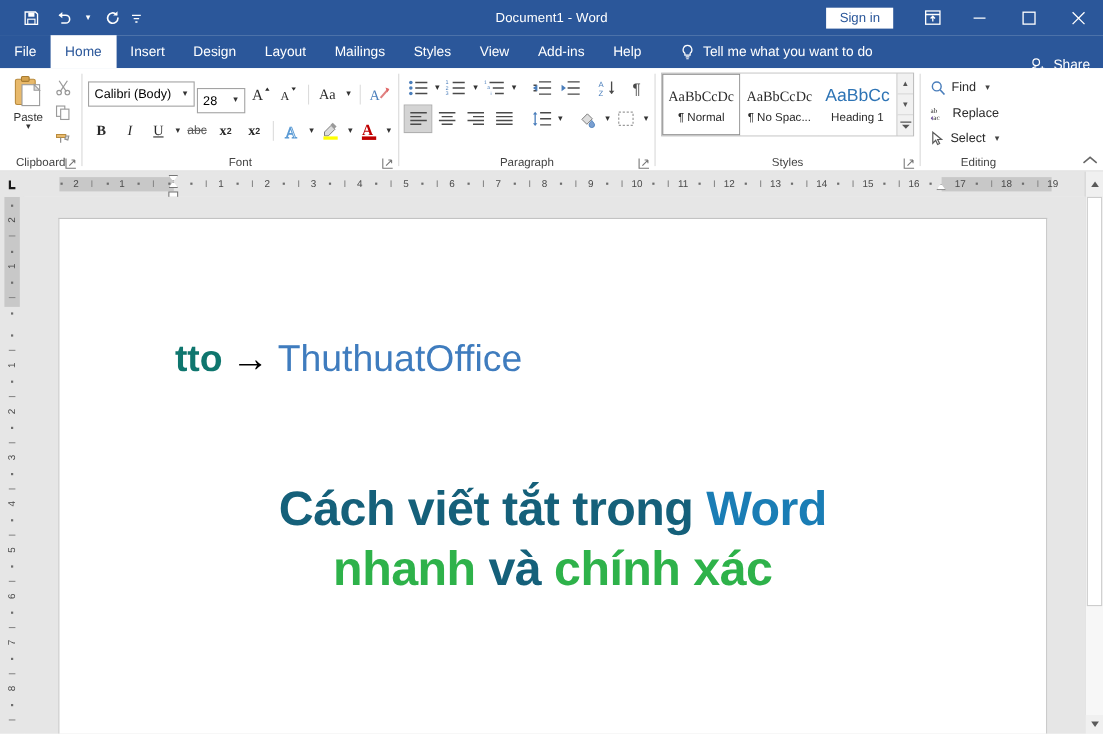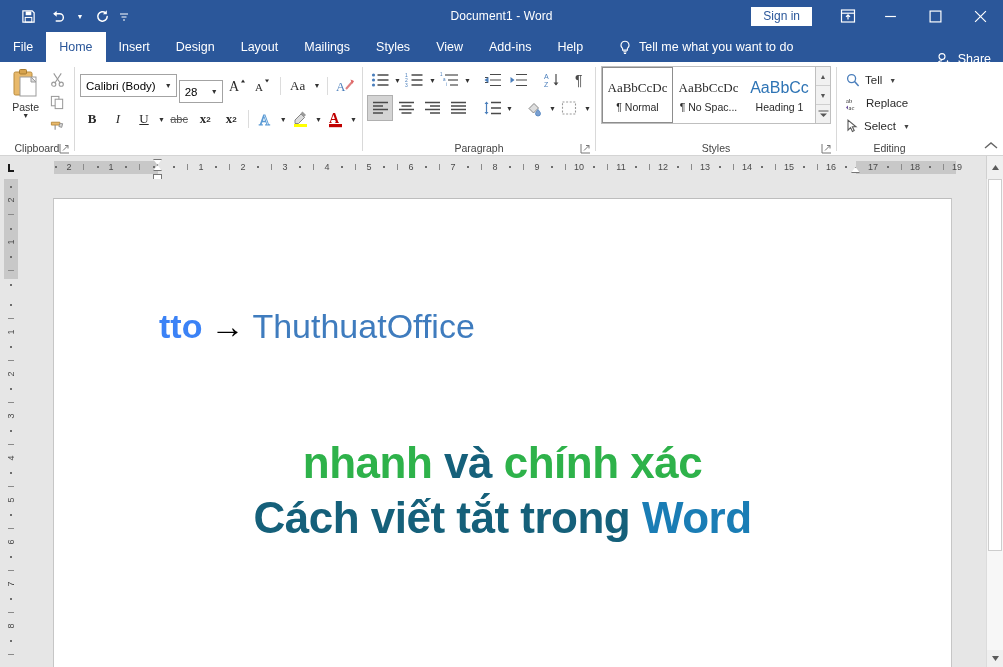--- a/index.html
+++ b/index.html
@@ -202,21 +202,21 @@
 
   .canvas { position: relative; flex: 1; background: #e6e6e6; overflow: hidden; }
   .page {
     position: absolute; left: 31px; top: 19px; width: 899px; height: 600px;
     background: #ffffff; border: 1px solid #c6c6c6; border-top-color: #bdbdbd;
   }
   .doc-line1 {
     position: absolute; left: 105px; top: 108px;
     font-size: 34px; font-family: "Liberation Sans", sans-serif; white-space: nowrap;
   }
-  .doc-line1 .tto { color: #3b82f6; font-weight: 700; }
+  .doc-line1 .tto { color: #0f766e; font-weight: 700; }
   .doc-line1 .arrow { color: #000000; font-weight: 700; margin: 0 8px; }
   .doc-line1 .brand { color: #3f7cbe; }
   .doc-heading {
     position: absolute; left: 0; right: 0; top: 236px;
     text-align: center; font-size: 44px; font-weight: 700;
     line-height: 1.26; letter-spacing: -0.5px;
   }
   .c-teal { color: #15607a; }
   .c-blue { color: #1a7db5; }
   .c-green { color: #2eb24a; }
@@ -451,20 +451,29 @@
             <div class="ribbtn">
               <svg width="18" height="18" viewBox="0 0 18 18">
                   <text x="2" y="13" font-size="14" font-weight="bold" font-family="Liberation Serif, serif" fill="#c00000">A</text>
                   <rect x="2" y="14" width="13" height="3.2" fill="#c00000"></rect>
                 </svg>
             </div>
             <div class="split-caret">▼</div>
           </div>
         </div>
       </div>
+      <div class="group-label">
+        <span>Font</span>
+        <span class="dlg-launcher">
+          <svg width="11" height="11" viewBox="0 0 11 11">
+              <path d="M1 1v9h9" stroke="#777" stroke-width="1" fill="none"></path>
+              <path d="M4 7.5l5-5M9 2.5v3M9 2.5h-3" stroke="#777" stroke-width="1" fill="none"></path>
+            </svg>
+        </span>
+      </div>
     </div>
     <div class="group-sep"></div>
 
     <div class="group para-group">
       <div class="group-body">
         <div class="para-rows">
           <div class="fr">
             <div class="ribbtn">
               <svg width="19" height="16" viewBox="0 0 19 16">
                   <circle cx="2.5" cy="3" r="1.6" fill="#4a7ebb"></circle>
@@ -621,21 +630,21 @@
     <div class="group editing-group">
       <div class="group-body">
         <div class="edit-rows">
           <div class="edit-item">
             <span>
               <svg width="14" height="14" viewBox="0 0 14 14">
                   <circle cx="5.6" cy="5.6" r="4" fill="none" stroke="#4a7ebb" stroke-width="1.3"></circle>
                   <path d="M8.6 8.6l4 4.3" stroke="#4a7ebb" stroke-width="1.5"></path>
                 </svg>
             </span>
-            <span>Tell</span>
+            <span>Find</span>
             <span class="edit-caret">▼</span>
           </div>
           <div class="edit-item">
             <span>
               <svg width="15" height="14" viewBox="0 0 15 14">
                   <text x="0" y="6.5" font-size="6.5" fill="#2a2a2a" font-family="Liberation Serif, serif">ab</text>
                   <text x="2.5" y="13.5" font-size="6.5" fill="#2a2a2a" font-family="Liberation Serif, serif">ac</text>
                   <path d="M0 11.5l2-2v4z" fill="#6a4f9a"></path>
                 </svg>
             </span>
@@ -789,22 +798,22 @@
       <div class="vr-dot" style="top:461px;"></div>
         <div class="vr-tick" style="top:475px;"></div>
     </div>
 
     <div class="canvas">
       <div class="page">
         <div class="doc-line1">
           <span class="tto">tto</span><span class="arrow">→</span><span class="brand">ThuthuatOffice</span>
         </div>
         <div class="doc-heading">
+          <div><span class="c-teal">Cách viết tắt trong </span><span class="c-blue">Word</span></div>
           <div><span class="c-green">nhanh </span><span class="c-teal">và </span><span class="c-green">chính xác</span></div>
-          <div><span class="c-teal">Cách viết tắt trong </span><span class="c-blue">Word</span></div>
         </div>
       </div>
     </div>
 
     <div class="vscroll">
       <div class="vs-thumb"></div>
       <div class="vs-down">
         <svg width="9" height="7" viewBox="0 0 9 7">
             <path d="M4.5 6L1 1h7z" fill="#5a5a5a"></path>
           </svg>

